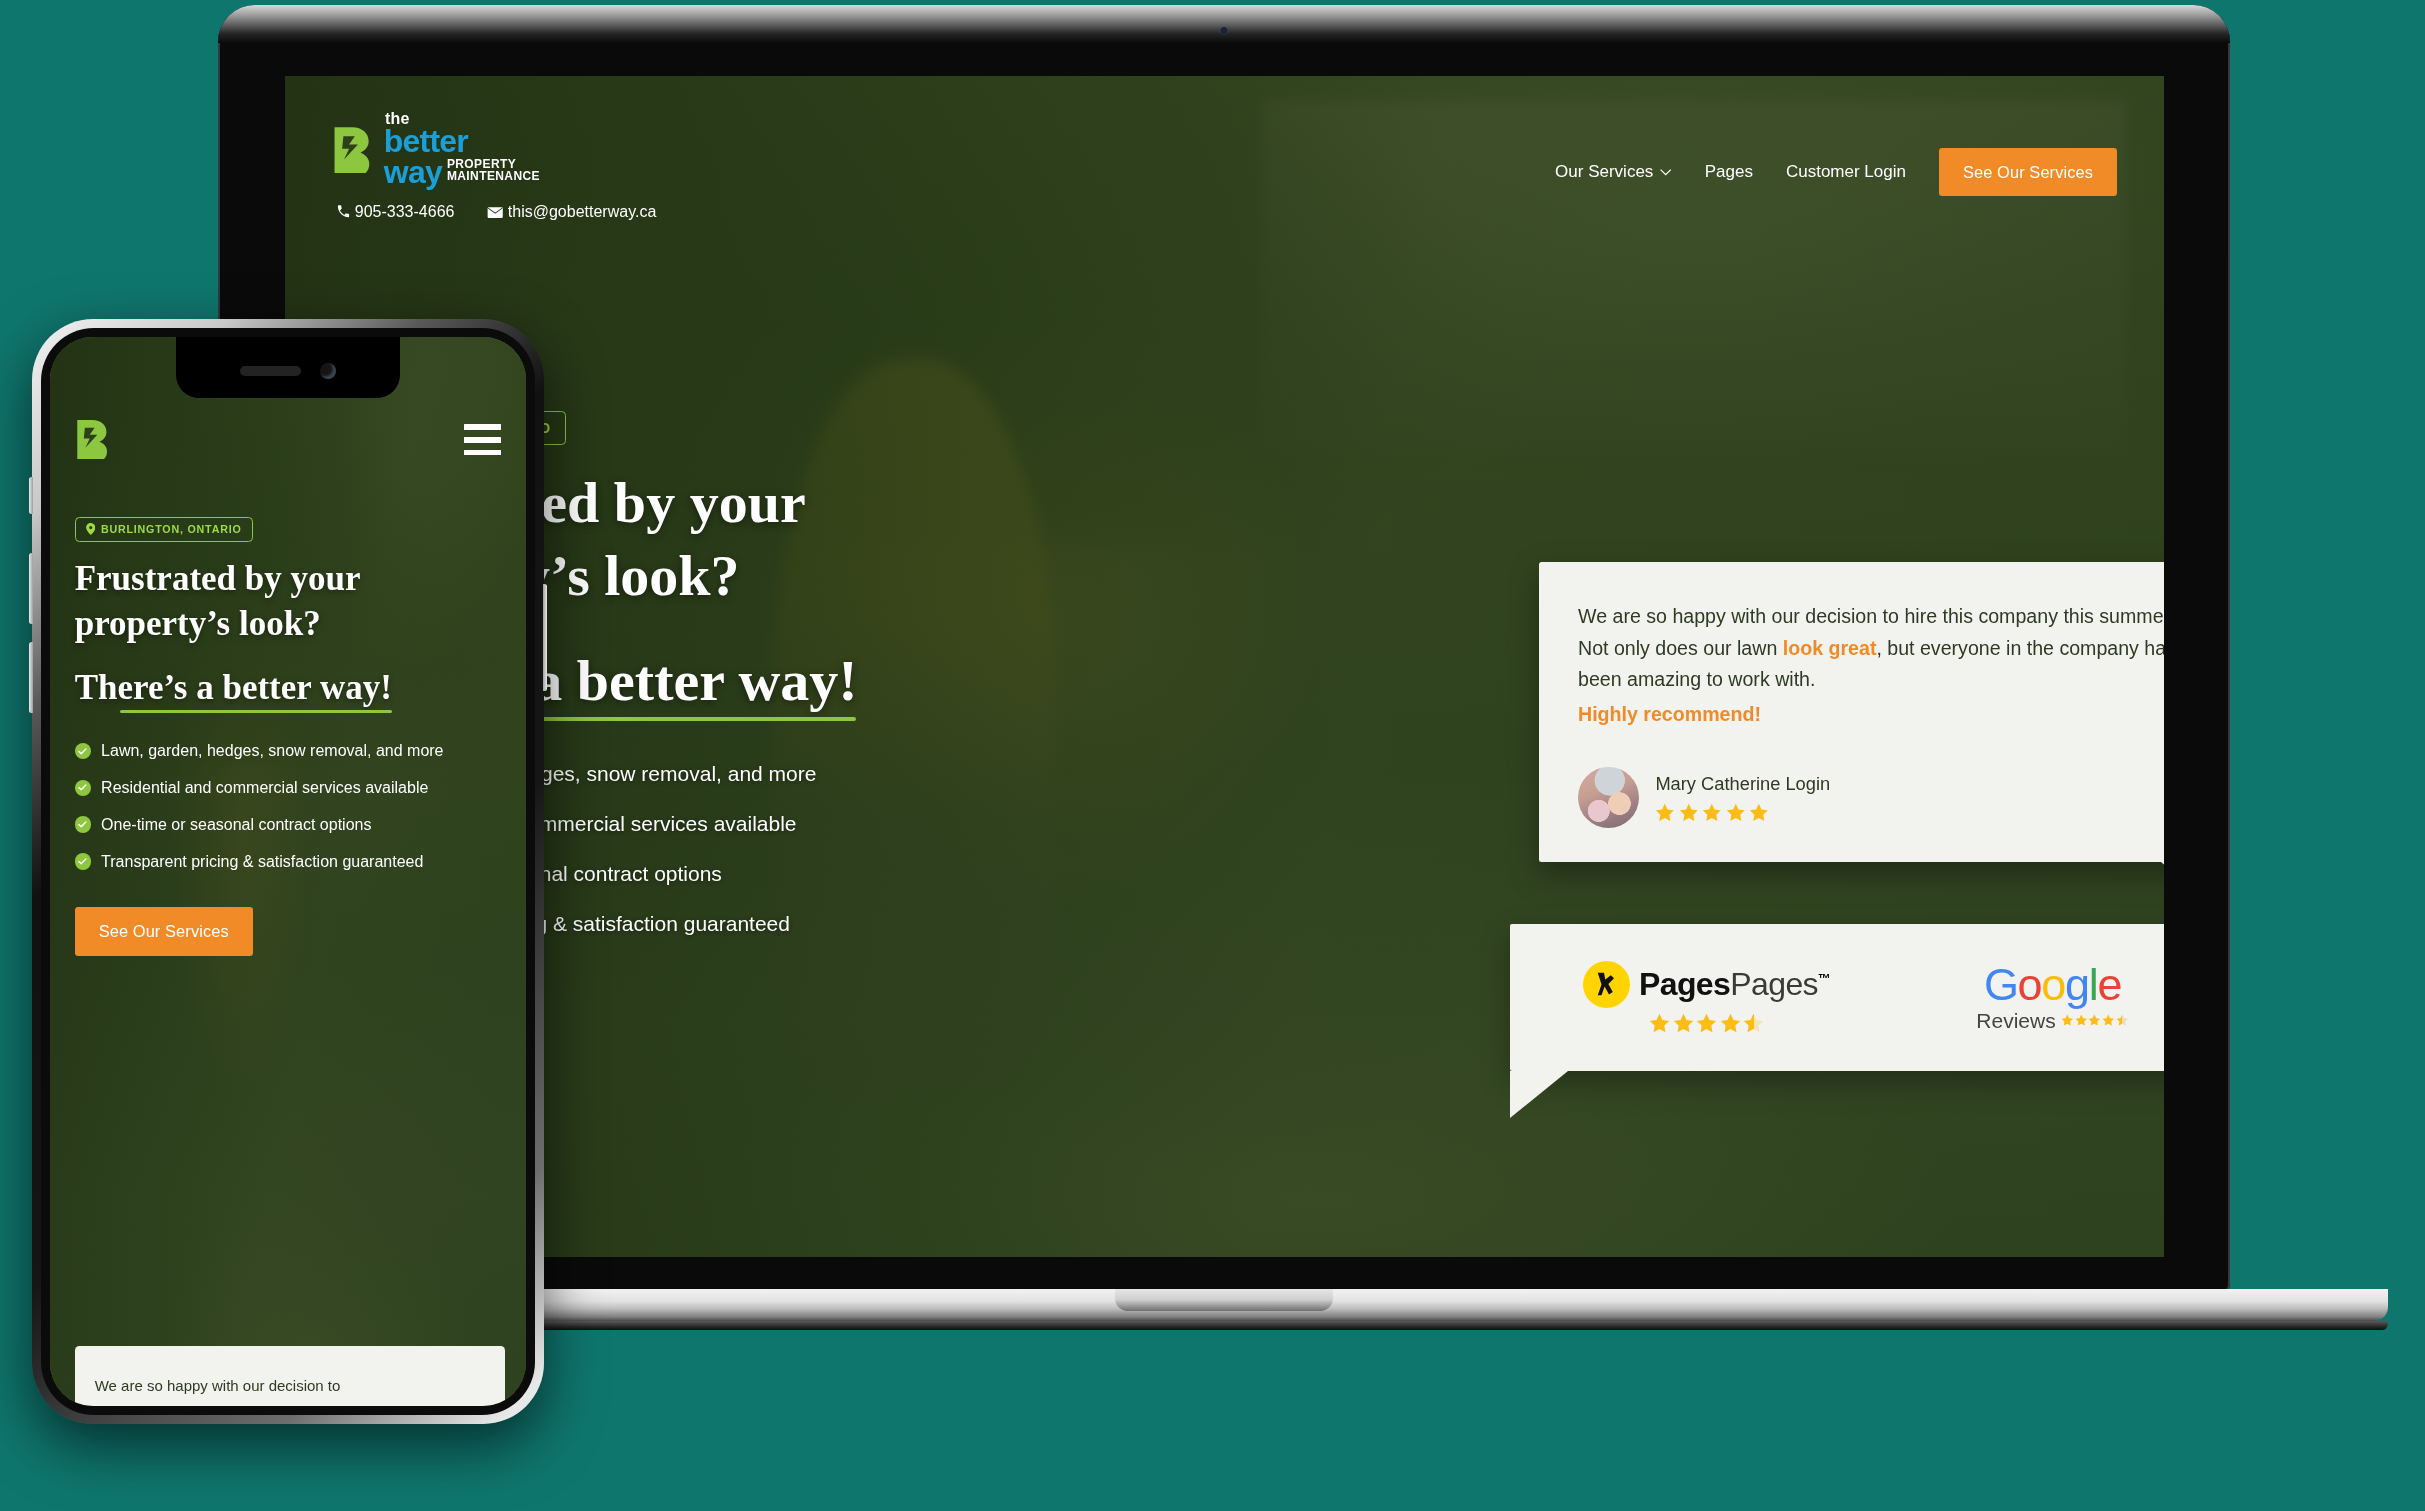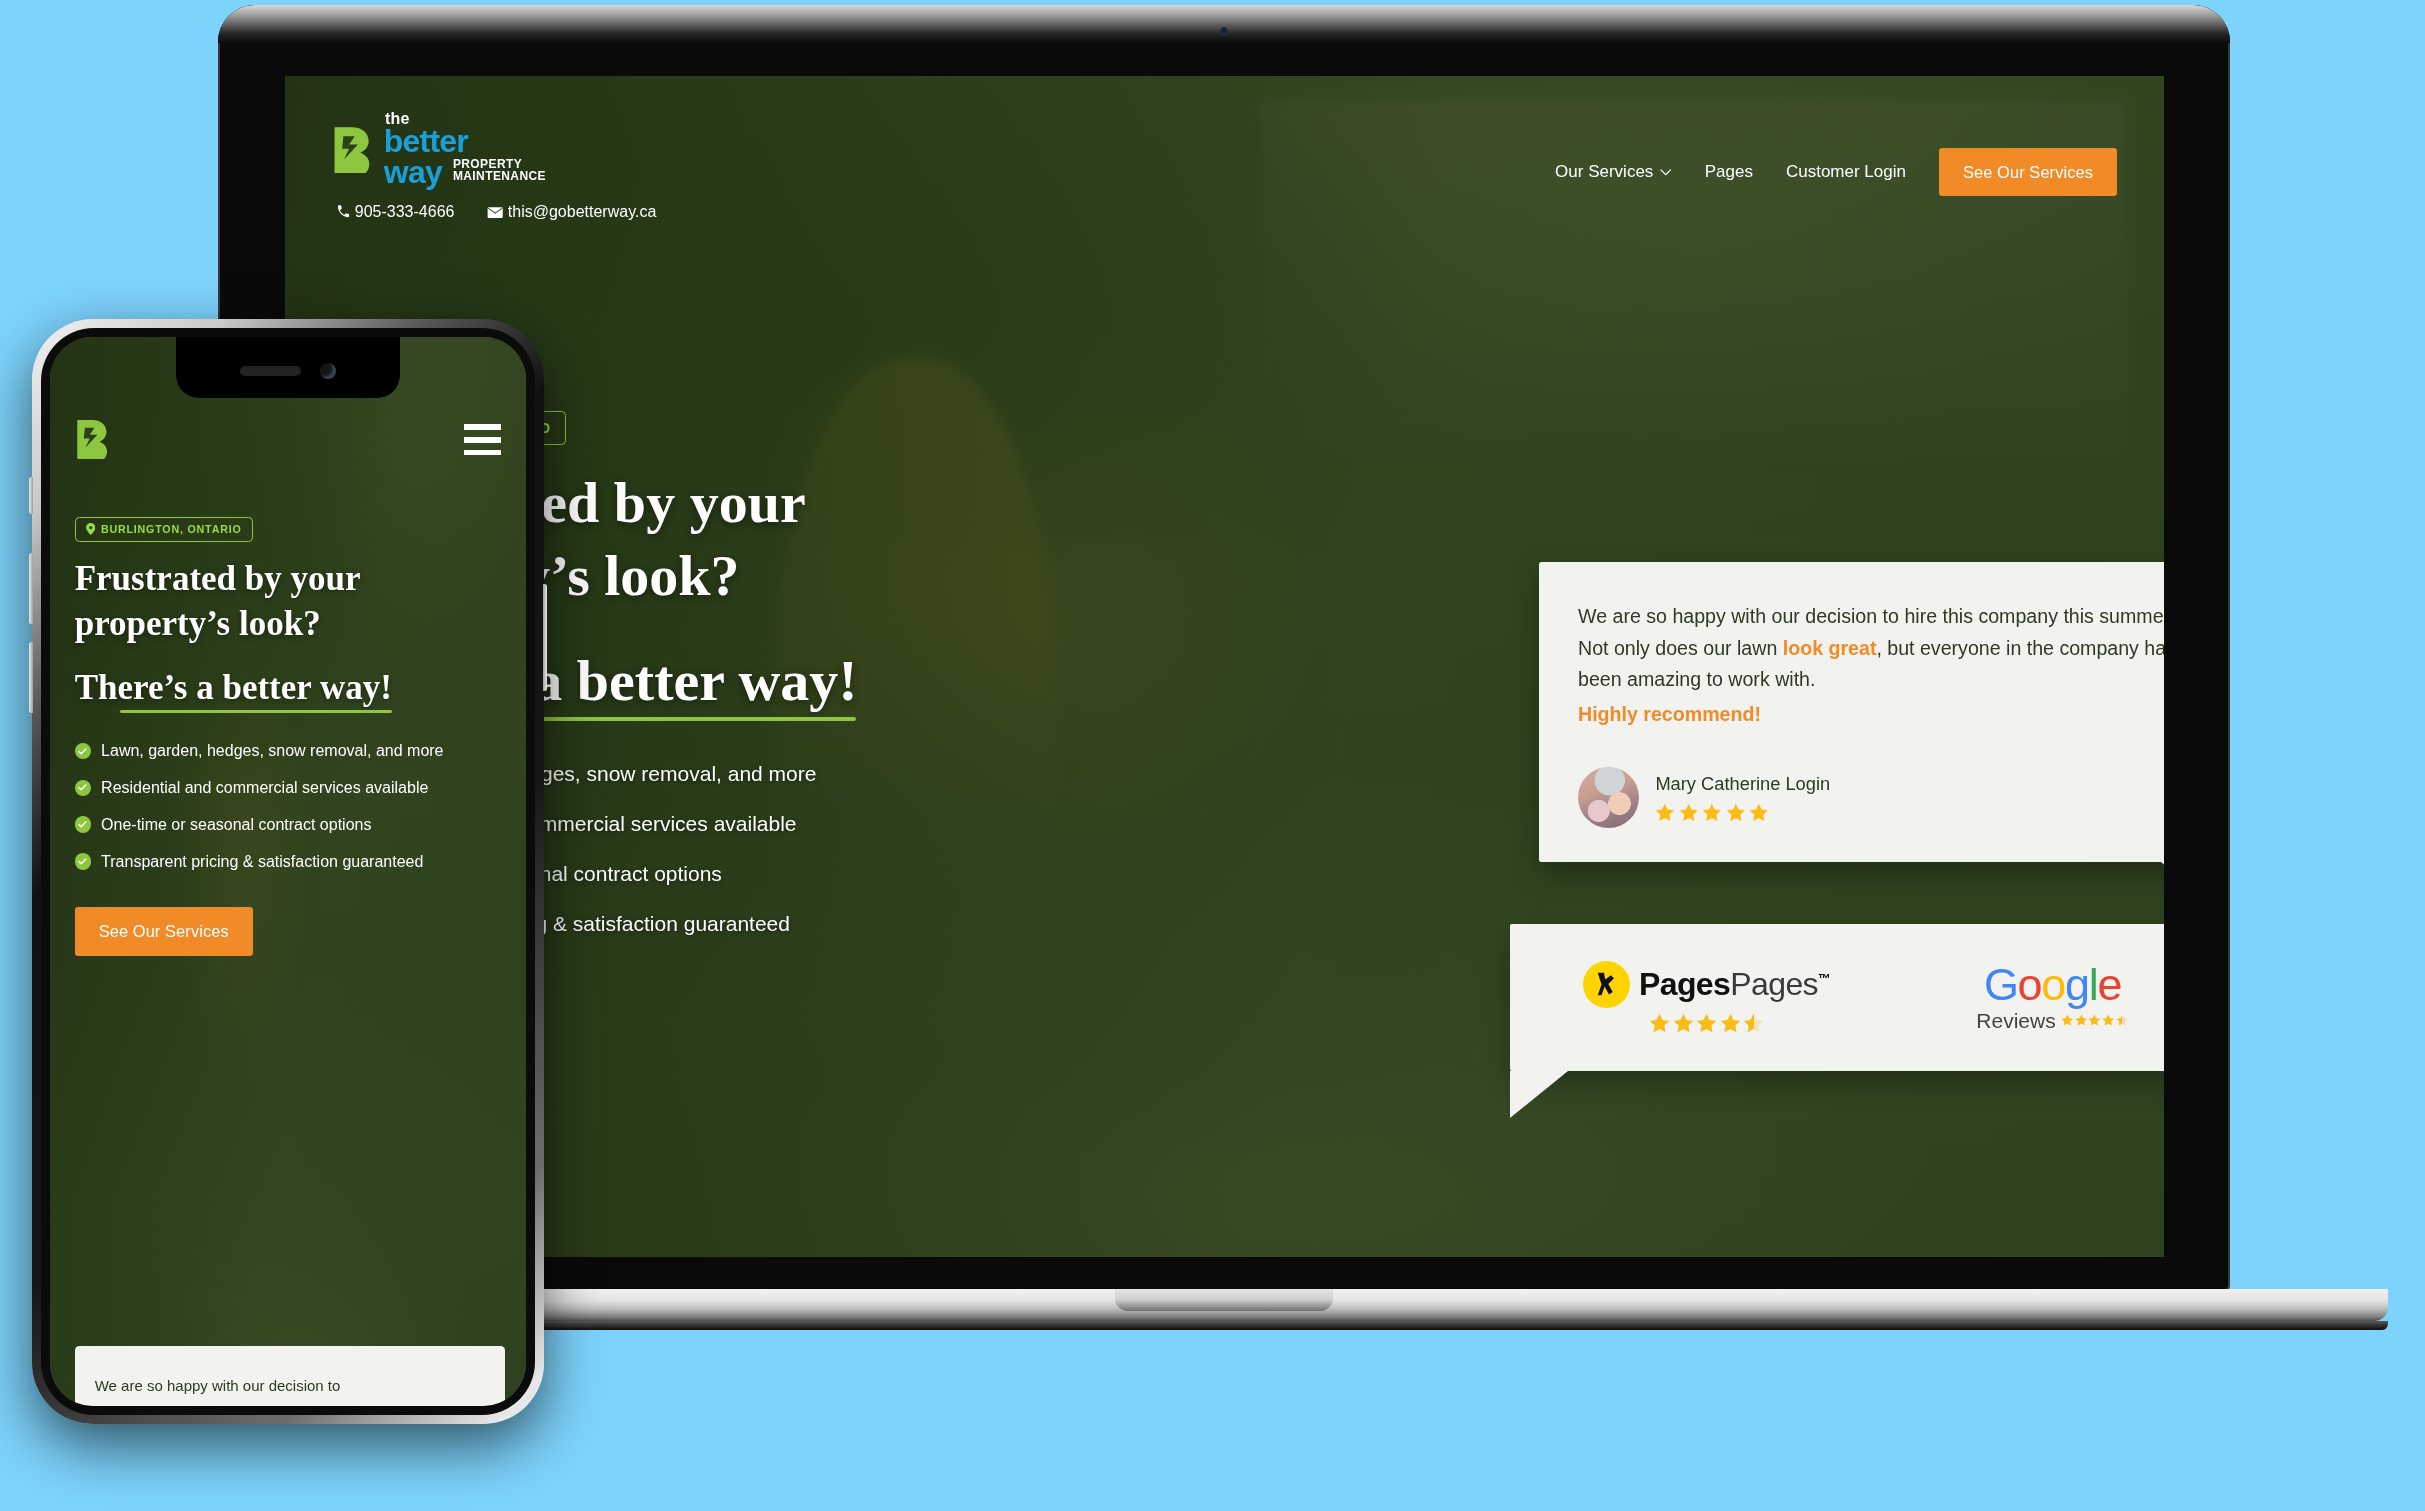--- a/index.html
+++ b/index.html
@@ -2,21 +2,21 @@
 <html style="font-size:10px"><head>
 <meta charset="utf-8">
 <style>
   * { box-sizing: border-box; margin: 0; padding: 0; }
   html, body {
     width: 2426px; height: 1512px;
     background: #000;
     font-family: "Liberation Sans", sans-serif;
     overflow: hidden;
   }
-  #stage { position: relative; width: 2426px; height: 1512px; background:#7dd3fc; }
+  #stage { position: relative; width: 2426px; height: 1512px; background:#0f766e; }
 
   
   .laptop { position: absolute; left: 218px; top: 5px; width: 2012px; height: 1314px; }
   .laptop-lid {
     position: absolute; left: 0; top: 0; width: 2012px; height: 1289px;
     background: #0a0a0a;
     border-radius: 37px 37px 10px 10px;
     box-shadow: inset 0 0 0 1.9px #3a3a3a;
   }
   .laptop-lid::before{
@@ -95,21 +95,21 @@
   .site-head {
     position: absolute; left: 0; top: 0; right: 0; padding: 35px 47px 0 47px;
     display: flex; align-items: flex-start; justify-content: space-between;
   }
   .brand-col { display: flex; flex-direction: column; gap: 15px; }
   .logo-row { display: flex; align-items: center; gap: 8.8px; }
   .logo-mark { width: 43px; height: 47px; }
   .logo-words { display: flex; flex-direction: column; line-height: .96; }
   .lw-the { font-size: 16px; font-weight: 700; color: #fff; letter-spacing: 0.1px; margin-left:1.3px;}
   .lw-better { font-size: 32px; font-weight: 800; color: #1a9fd9; letter-spacing: -0.8px; }
-  .lw-bottom { display: flex; align-items: flex-end; gap: 11px; }
+  .lw-bottom { display: flex; align-items: flex-end; gap: 5px; }
   .lw-way { font-size: 32px; font-weight: 800; color: #1a9fd9; letter-spacing: -0.8px; }
   .lw-sub { display:flex; flex-direction:column; color:#fff; font-size:12px; font-weight:800; letter-spacing:0.4px; line-height:1.08; padding-bottom:4.4px;}
   .contact-row { display: flex; align-items: center; gap: 33px; padding-left: 3.8px; }
   .contact-item { display: flex; align-items: center; gap: 4px; color: #fff; font-size: 16px; }
   .contact-item svg { flex: none; }
   .nav { display: flex; align-items: center; gap: 33px; padding-top: 37px; }
   .nav-link { color: #fff; font-size: 17px; display: flex; align-items: center; gap: 7px; cursor: pointer; }
   .btn-orange {
     background: #f08b28; color: #fff; font-size: 16.4px; font-weight: 500;
     padding: 14.5px 24px; border: none; border-radius: 3.2px; cursor: pointer;

